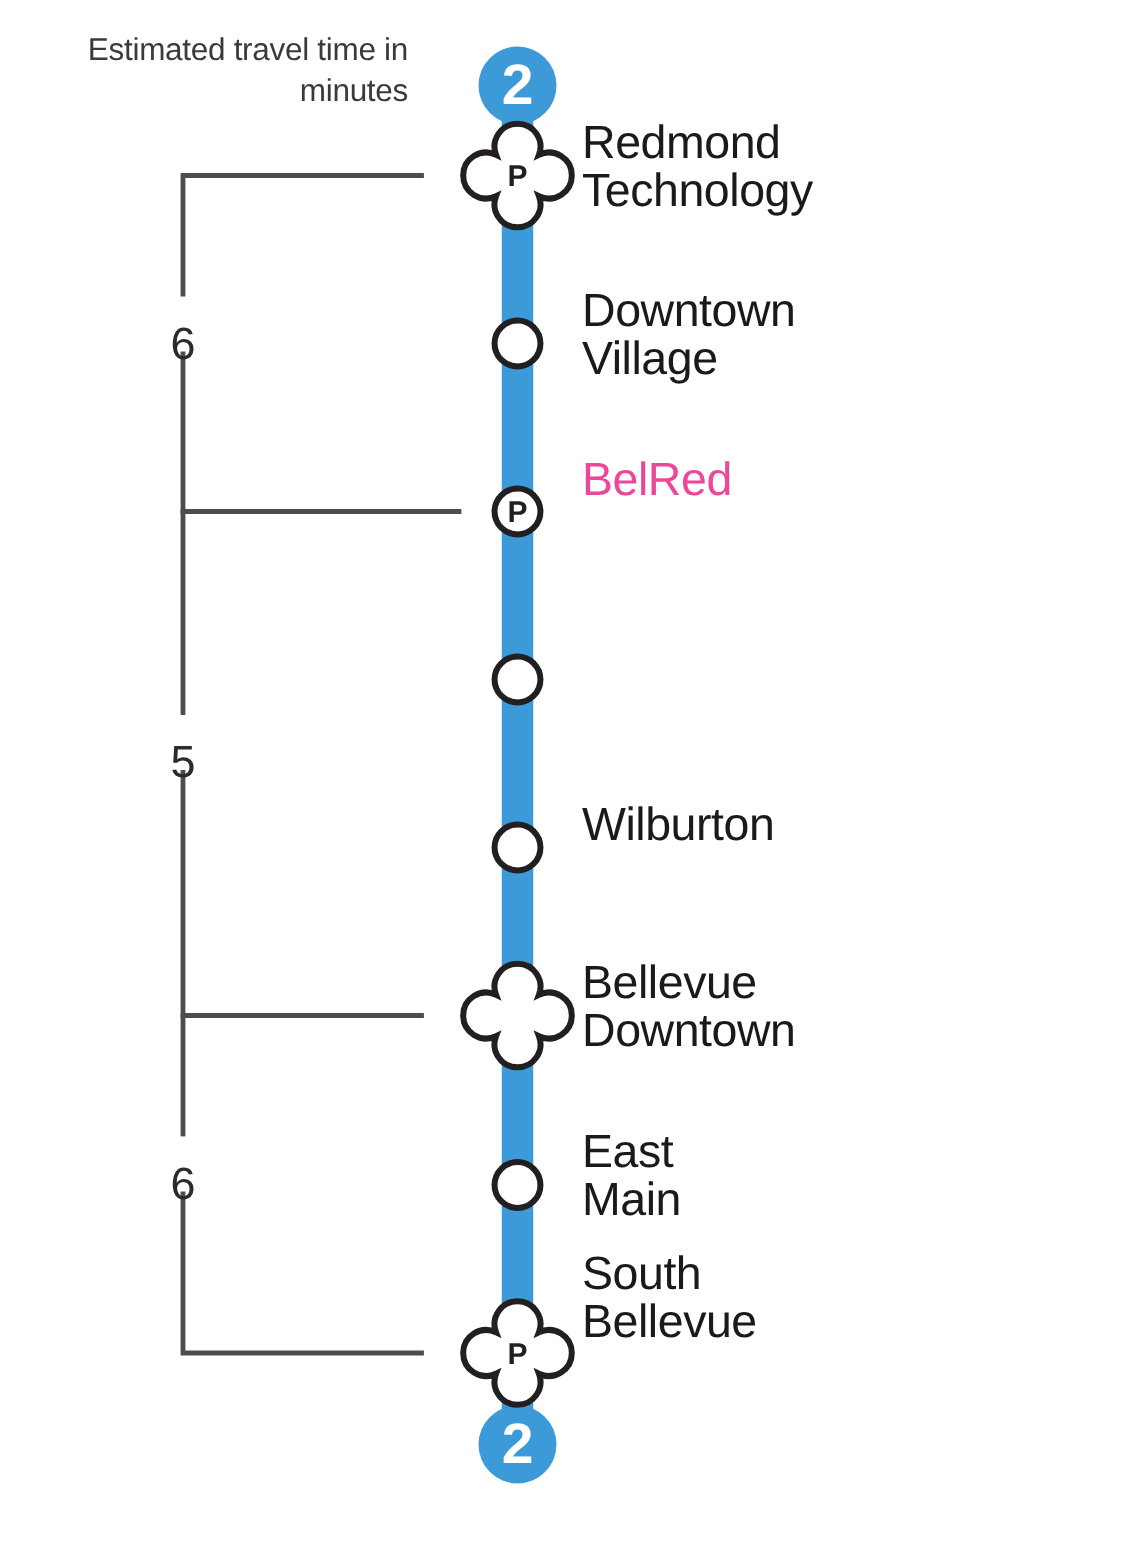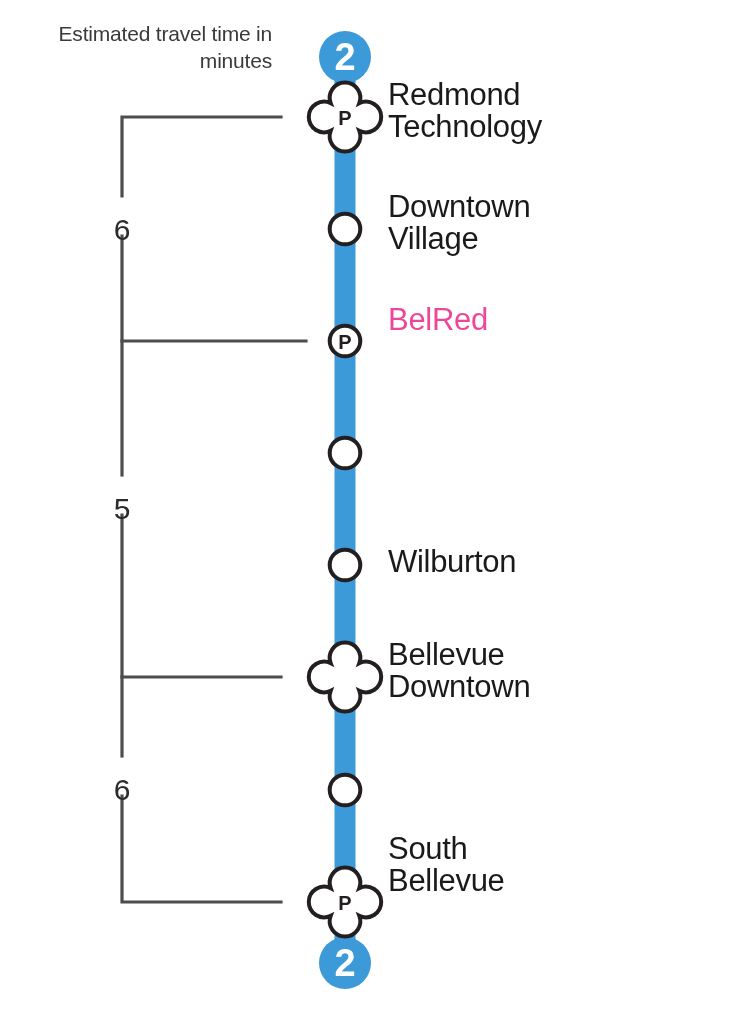--- a/index.html
+++ b/index.html
@@ -149,22 +149,24 @@
 
   <div class="station-label" style="top: 79px; color: rgb(26, 26, 26);">Redmond
 Technology</div>
 
   <div class="station-label" style="top: 191px; color: rgb(26, 26, 26);">Downtown
 Village</div>
 
   <div class="station-label" style="top: 304px; color: #ec4899;">BelRed</div>
 
 
-  <div class="station-label" style="top: 546px; color: rgb(26, 26, 26);">Wilburton</div>
+  <div class="station-label" style="top: 534px; color: rgb(26, 26, 26);">Wilburton</div>
 
   <div class="station-label" style="top: 639px; color: rgb(26, 26, 26);">Bellevue
 Downtown</div>
 
+  <div class="station-label" style="top: 752px; color: rgb(26, 26, 26);">East
+Main</div>
 
   <div class="station-label" style="top: 833px; color: rgb(26, 26, 26);">South
 Bellevue</div>
 
 </div>
 
 </body></html>

